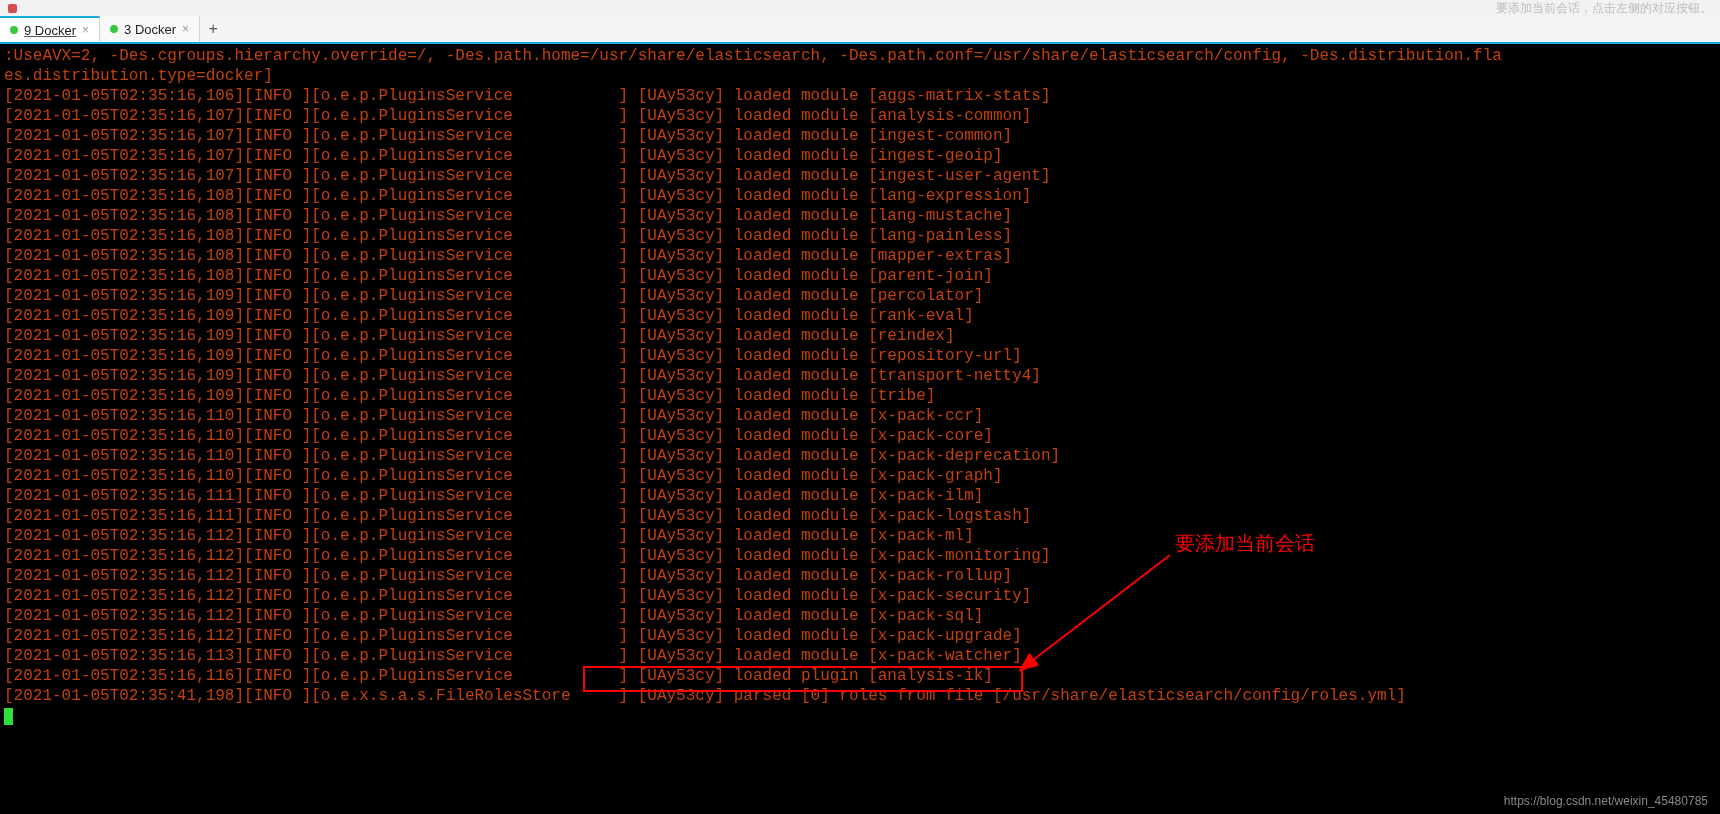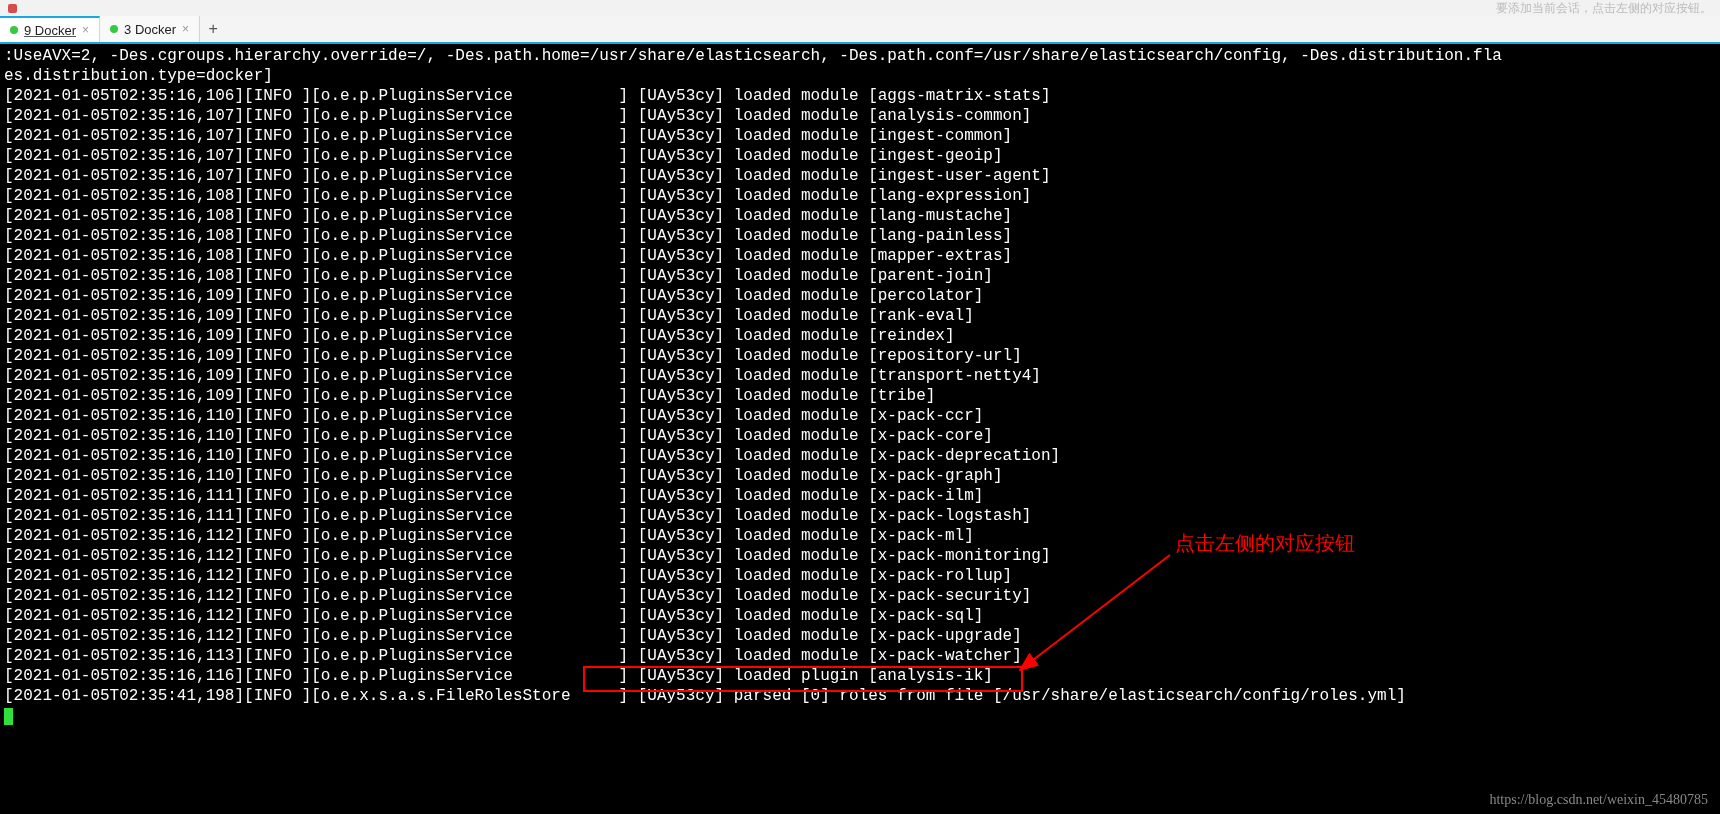--- a/index.html
+++ b/index.html
@@ -67,21 +67,21 @@
       display: flex;
       align-items: center;
       justify-content: center;
       width: 26px;
       color: #555;
       cursor: pointer;
       font-size: 16px;
     }
     .terminal {
       background: #000;
-      color: #ffffff;
+      color: #c2410c;
       padding: 2px 4px;
       white-space: pre;
       font-size: 16px;
       line-height: 20px;
       font-family: "Consolas", "Courier New", monospace;
       letter-spacing: 0;
     }
     .log-line { white-space: pre; }
     .cursor-blink {
       display: inline-block;
@@ -103,22 +103,22 @@
     }
     svg.arrow {
       position: absolute;
       pointer-events: none;
     }
     .watermark {
       position: absolute;
       bottom: 6px;
       right: 12px;
       color: #888;
-      font-size: 14px;
-      font-family: Liberation Serif, serif;
+      font-size: 12px;
+      font-family: Liberation Sans, sans-serif;
     }
   </style>
 </head>
 <body>
 
 <div class="top-hint">
   <span class="red-dot"></span>
   <span>要添加当前会话，点击左侧的对应按钮。</span>
 </div>
 
@@ -142,15 +142,15 @@
 
 <svg class="arrow" style="left: 1015px; top: 550px; width: 160px; height: 130px;">
   <defs>
     <marker id="arrowhead" markerWidth="10" markerHeight="8" refX="9" refY="4" orient="auto">
       <polygon points="0 0, 10 4, 0 8" fill="#ff0000"></polygon>
     </marker>
   </defs>
   <line x1="155" y1="5" x2="5" y2="120" stroke="#ff0000" stroke-width="2" marker-end="url(#arrowhead)"></line>
 </svg>
 
-<div class="annotation" style="left: 1175px; top: 530px;">点击左侧的对应按钮</div>
+<div class="annotation" style="left: 1175px; top: 530px;">要添加当前会话</div>
 
 <div class="watermark">https://blog.csdn.net/weixin_45480785</div>
 
 </body></html>

